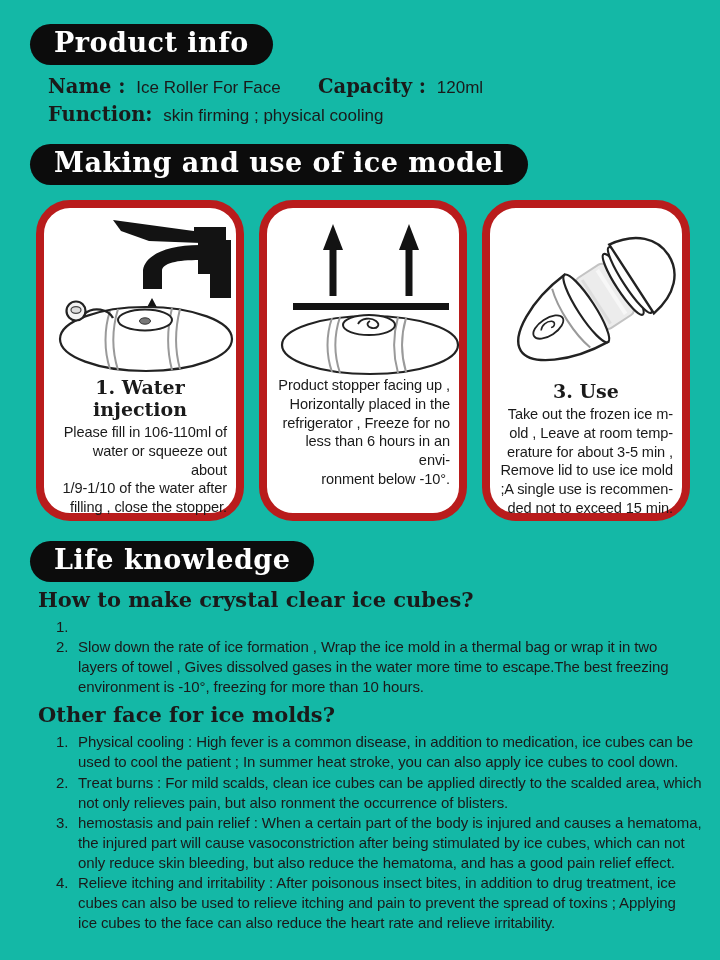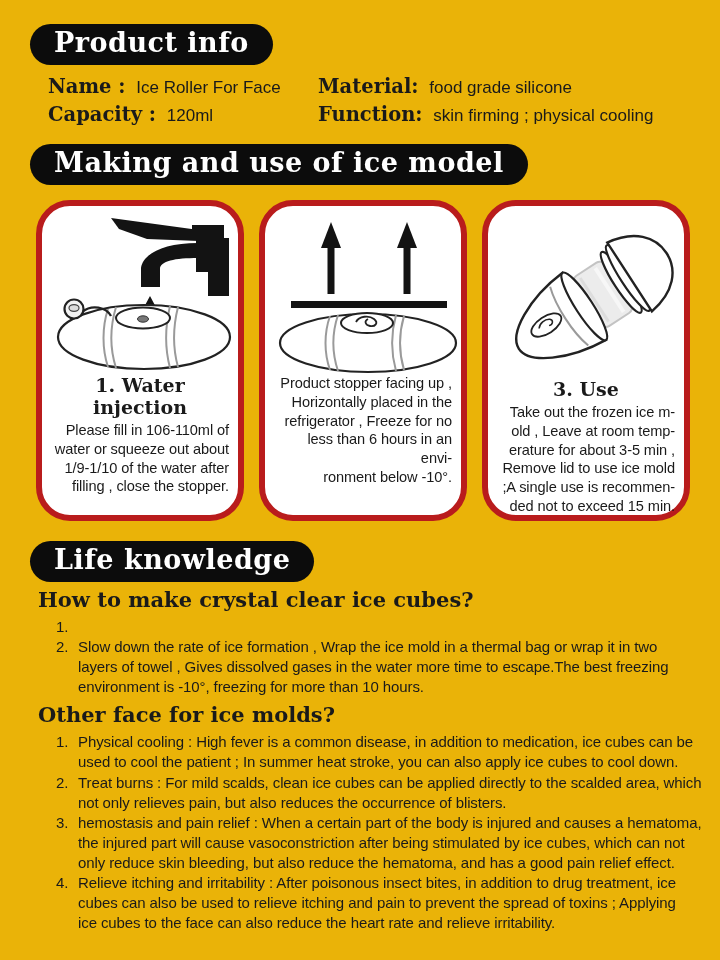--- a/index.html
+++ b/index.html
@@ -1,31 +1,31 @@
 <!DOCTYPE html>
 <html><head>
 <meta charset="utf-8">
 <style>
   html,body{margin:0;padding:0;background:#ffffff;}
-  .page{position:relative;width:720px;height:960px;background:#eab308;color:#1a1a1a;
+  .page{position:relative;width:720px;height:960px;background:#14b8a6;color:#1a1a1a;
         font-family:"Liberation Sans",sans-serif;overflow:hidden;}
   .pill{display:inline-block;background:#0c0c0c;color:#fff;
         font-family:"DejaVu Serif",serif;font-weight:700;
         border-radius:26px;padding:3px 24px 7px 24px;font-size:27px;letter-spacing:.5px;}
   .pill-wrap1{margin:24px 0 0 30px;}
   .pill-wrap2{margin:18px 0 0 30px;}
   .pill-wrap3{margin:20px 0 0 30px;text-decoration:underline;}
 
   .info-grid{display:grid;grid-template-columns:270px auto;margin:10px 0 0 48px;row-gap:5px;}
   .info-item{font-size:17px;white-space:nowrap;}
   .info-label{font-family:"DejaVu Serif",serif;font-weight:700;font-size:19.5px;}
   .info-value{margin-left:6px;}
 
   .panels{display:flex;gap:15px;margin:15px 0 0 36px;}
-  .panel{width:208px;height:321px;border:6px solid #b91c1c;border-radius:34px;
+  .panel{width:208px;height:321px;border:8px solid #b91c1c;border-radius:34px;
          box-sizing:border-box;padding:4px 9px;text-align:center;background:#fff;}
   .panel-icon{display:block;margin:0 auto;}
   .panel-title{font-family:"DejaVu Serif",serif;font-weight:700;font-size:19px;margin:0 0 3px 0;}
   .panel-body{font-size:14.6px;line-height:1.29;text-align:right;white-space:pre-line;
               letter-spacing:-0.1px;}
 
   .sub-heading{font-family:"DejaVu Serif",serif;font-weight:700;font-size:21px;
                margin:5px 0 5px 38px;}
   .list{margin:0 16px 0 56px;}
   .list-item{display:flex;font-size:15px;line-height:1.34;letter-spacing:-0.1px;}
@@ -38,24 +38,20 @@
 <div class="page">
 
   <div class="pill-wrap1">
     <span class="pill">Product info</span>
   </div>
 
   <div class="info-grid">
     <div class="info-item">
       <span class="info-label">Name :</span>
       <span class="info-value">Ice Roller For Face</span>
-    </div>
-    <div class="info-item">
-      <span class="info-label">Material:</span>
-      <span class="info-value">food grade silicone</span>
     </div>
     <div class="info-item">
       <span class="info-label">Capacity :</span>
       <span class="info-value">120ml</span>
     </div>
     <div class="info-item">
       <span class="info-label">Function:</span>
       <span class="info-value">skin firming ; physical cooling</span>
     </div>
   </div>
@@ -171,21 +167,21 @@
   <div class="sub-heading">Other face for ice molds?</div>
   <div class="list">
     <div class="list-item">
       <span class="item-num">1.</span>
       <span class="item-text">Physical cooling : High fever is a common disease, in addition to medication, ice cubes can be
 used to cool the patient ; In summer heat stroke, you can also apply ice cubes to cool down.</span>
     </div>
     <div class="list-item">
       <span class="item-num">2.</span>
       <span class="item-text">Treat burns  : For mild scalds, clean ice cubes can be applied directly to the scalded area, which
-not only relieves pain, but also reduces the occurrence of blisters.</span>
+not only relieves pain, but also ronment the occurrence of blisters.</span>
     </div>
     <div class="list-item">
       <span class="item-num">3.</span>
       <span class="item-text">hemostasis and pain relief : When a certain part of the body is injured and causes a hematoma,
 the injured part will cause vasoconstriction after being stimulated by ice cubes, which can not
 only reduce skin bleeding, but also reduce the hematoma, and has a good pain relief effect.</span>
     </div>
     <div class="list-item">
       <span class="item-num">4.</span>
       <span class="item-text">Relieve itching and irritability : After poisonous insect bites, in addition to drug treatment, ice

